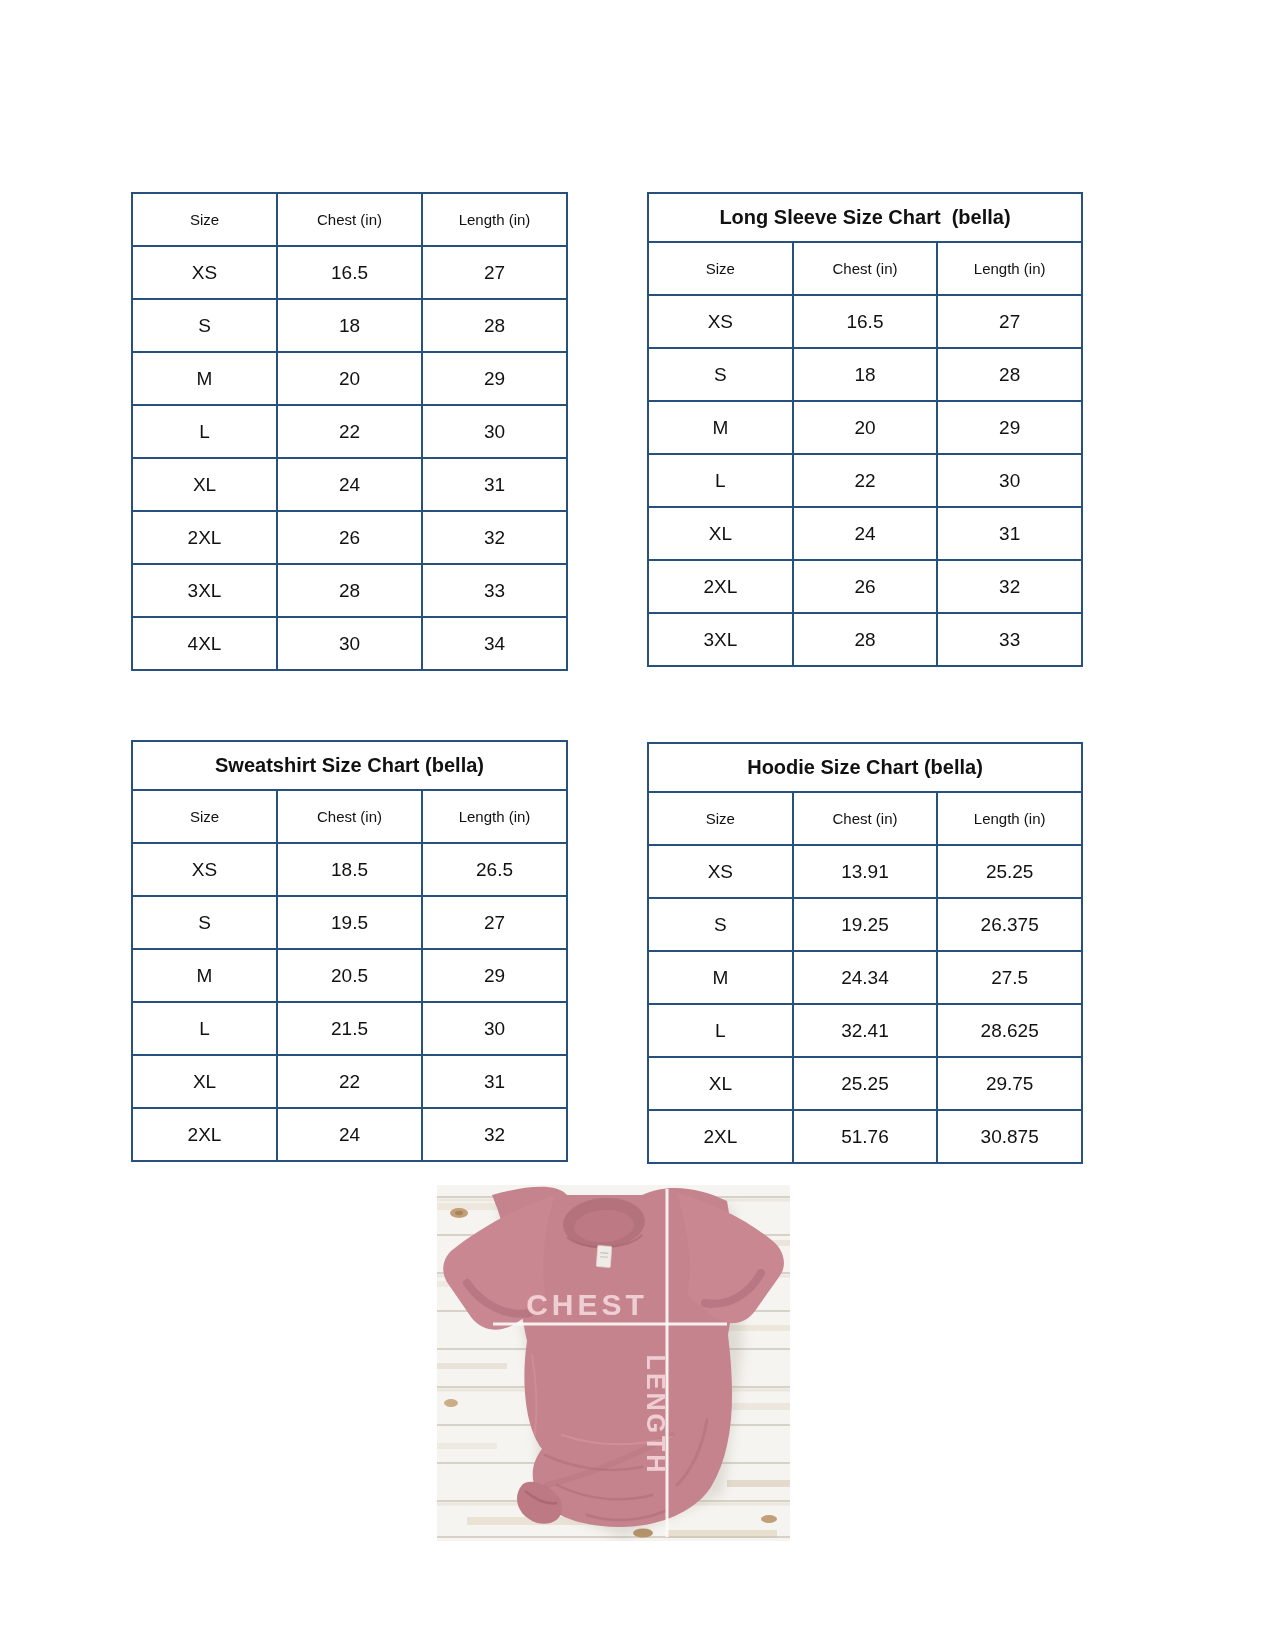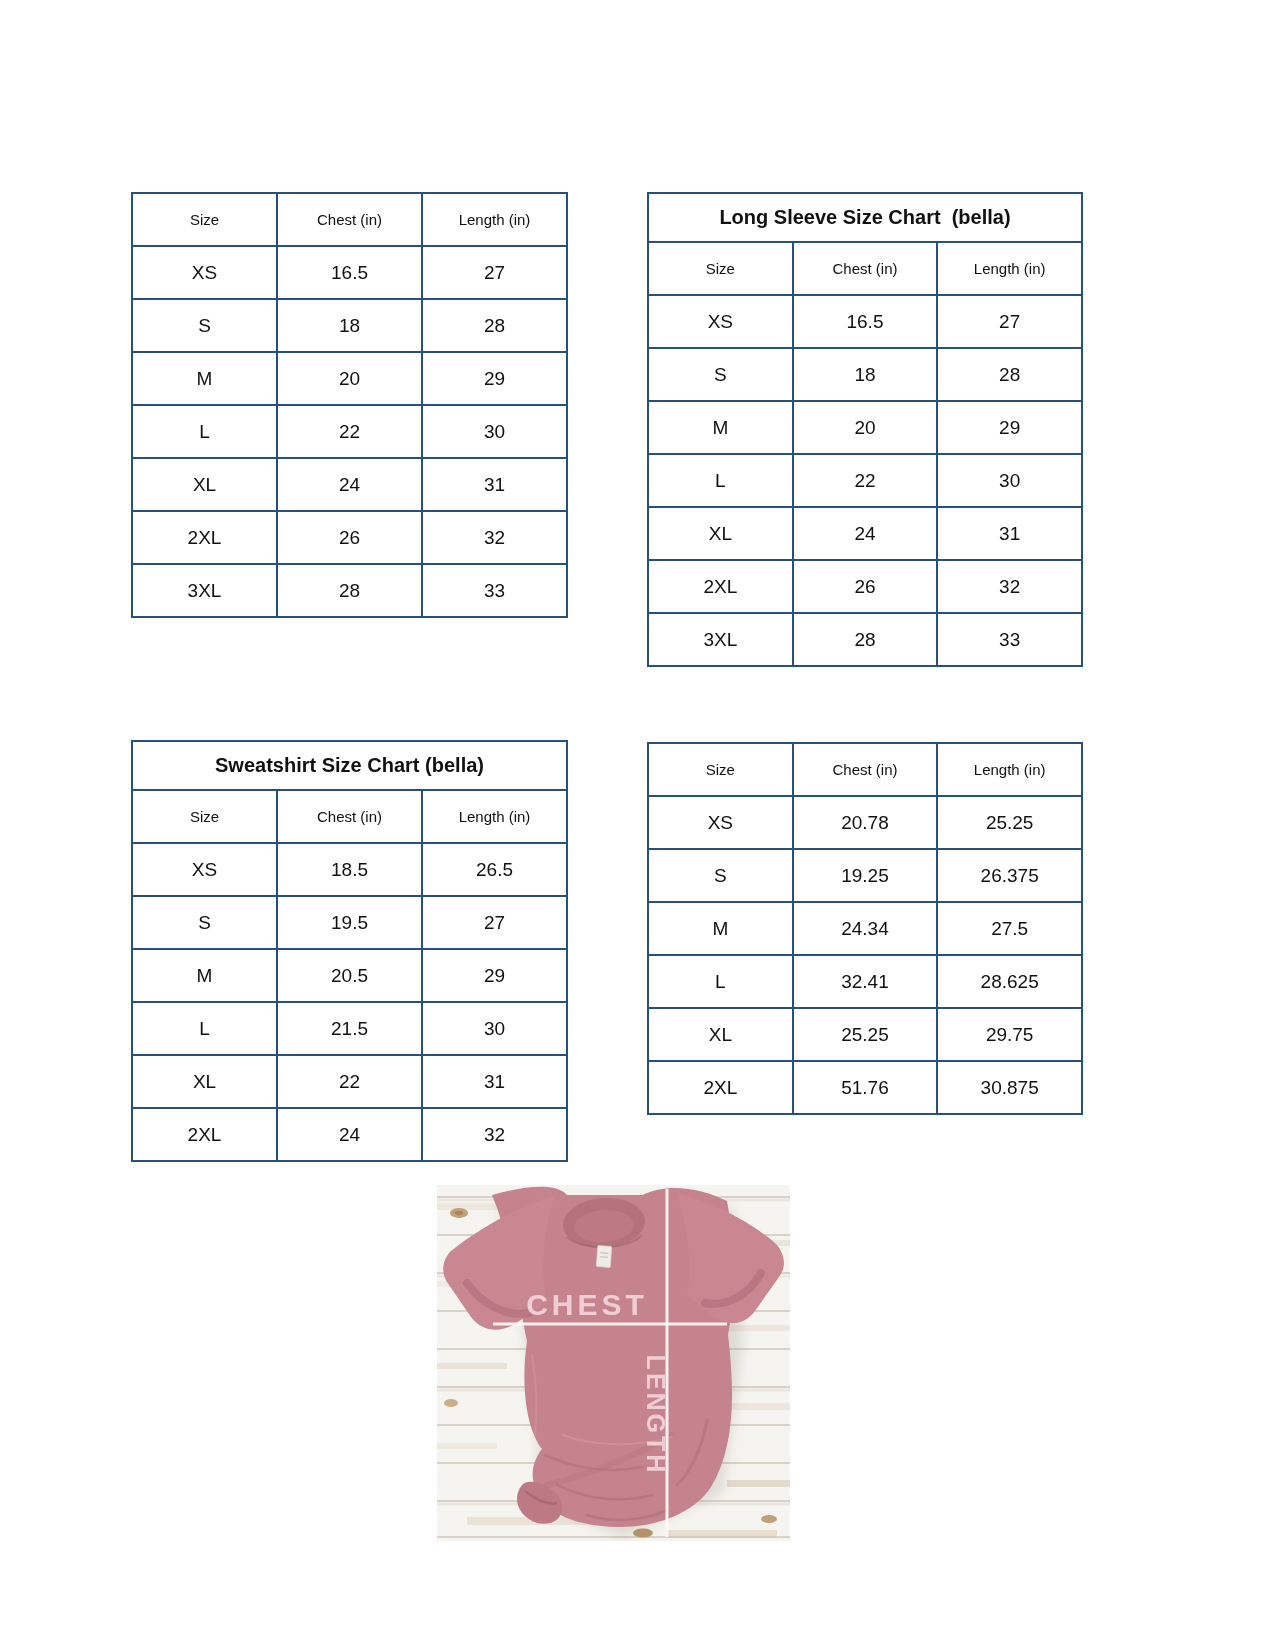--- a/index.html
+++ b/index.html
@@ -100,20 +100,25 @@
         <tr>
           <td>2XL</td>
           <td>26</td>
           <td>32</td>
         </tr>
         <tr>
           <td>3XL</td>
           <td>28</td>
           <td>33</td>
         </tr>
+        <tr>
+          <td>4XL</td>
+          <td>30</td>
+          <td>34</td>
+        </tr>
       </tbody>
   </table>
 
   <table class="size-chart" id="table-1">
     <thead>
       <tr>
         <th class="title-cell" colspan="3">Long Sleeve Size Chart  (bella)</th>
       </tr>
       <tr>
           <th class="col">Size</th>
@@ -201,29 +206,32 @@
           <td>2XL</td>
           <td>24</td>
           <td>32</td>
         </tr>
       </tbody>
   </table>
 
   <table class="size-chart" id="table-3">
     <thead>
       <tr>
+        <th class="title-cell" colspan="3">Hoodie Size Chart (bella)</th>
+      </tr>
+      <tr>
           <th class="col">Size</th>
           <th class="col">Chest (in)</th>
           <th class="col">Length (in)</th>
         </tr>
     </thead>
     <tbody>
         <tr>
           <td>XS</td>
-          <td>20.78</td>
+          <td>13.91</td>
           <td>25.25</td>
         </tr>
         <tr>
           <td>S</td>
           <td>19.25</td>
           <td>26.375</td>
         </tr>
         <tr>
           <td>M</td>
           <td>24.34</td>

